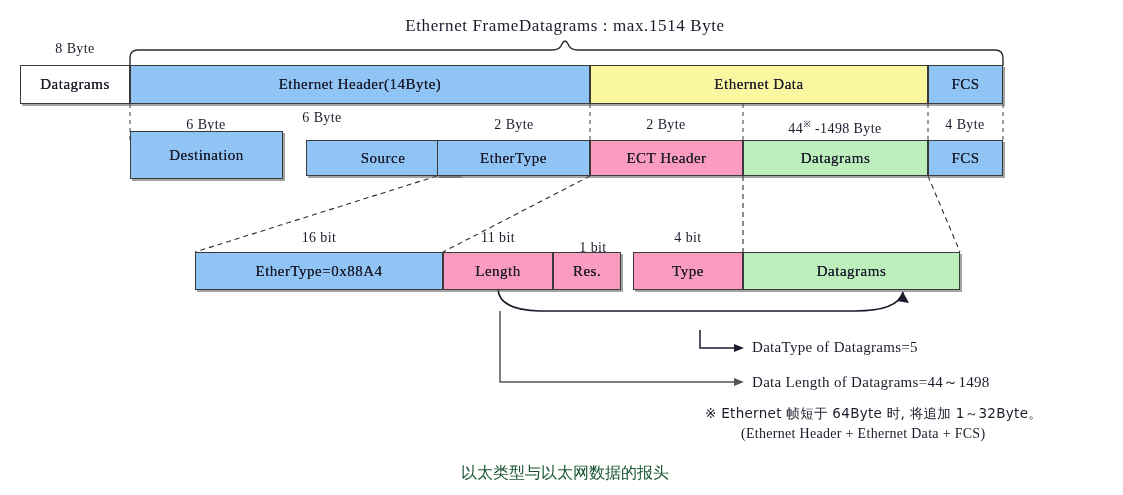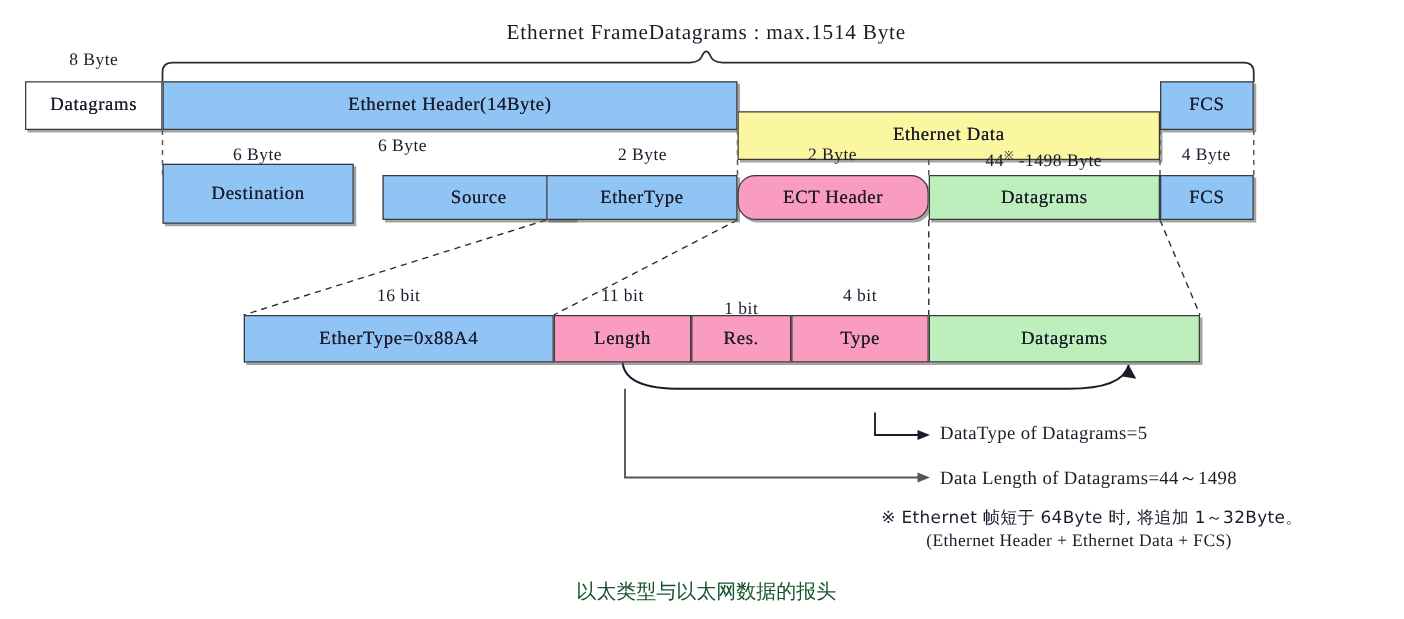--- a/index.html
+++ b/index.html
@@ -90,21 +90,21 @@
   </svg>
 
   <div class="lbl c" style="left:75px;top:41px;">8 Byte</div>
 
   <div class="box white shadowed" style="left:20px;top:65px;width:110px;height:39px;">
     <span>Datagrams</span>
   </div>
   <div class="box blue shadowed" style="left:130px;top:65px;width:460px;height:39px;">
     <span>Ethernet Header(14Byte)</span>
   </div>
-  <div class="box yellow shadowed" style="left:590px;top:65px;width:338px;height:39px;margin-top:24px;">
+  <div class="box yellow shadowed" style="left:590px;top:65px;width:338px;height:39px;">
     <span>Ethernet Data</span>
   </div>
   <div class="box blue shadowed" style="left:928px;top:65px;width:75px;height:39px;">
     <span>FCS</span>
   </div>
 
   <div class="lbl c" style="left:206px;top:117px;">6 Byte</div>
   <div class="lbl c" style="left:322px;top:110px;">6 Byte</div>
   <div class="lbl c" style="left:514px;top:117px;">2 Byte</div>
   <div class="lbl c" style="left:666px;top:117px;">2 Byte</div>
@@ -113,42 +113,42 @@
 
   <div class="box blue shadowed" style="left:130px;top:131px;width:153px;height:48px;">
     <span>Destination</span>
   </div>
   <div class="box blue shadowed" style="left:283px;top:140px;width:154px;height:36px;margin-left:23px;">
     <span>Source</span>
   </div>
   <div class="box blue shadowed" style="left:437px;top:140px;width:153px;height:36px;">
     <span>EtherType</span>
   </div>
-  <div class="box pink shadowed" style="left:590px;top:140px;width:153px;height:36px;border-radius:14px;">
+  <div class="box pink shadowed" style="left:590px;top:140px;width:153px;height:36px;">
     <span>ECT Header</span>
   </div>
   <div class="box green shadowed" style="left:743px;top:140px;width:185px;height:36px;">
     <span>Datagrams</span>
   </div>
   <div class="box blue shadowed" style="left:928px;top:140px;width:75px;height:36px;">
     <span>FCS</span>
   </div>
 
   <div class="lbl c" style="left:319px;top:230px;">16 bit</div>
   <div class="lbl c" style="left:498px;top:230px;">11 bit</div>
   <div class="lbl c" style="left:593px;top:240px;">1 bit</div>
   <div class="lbl c" style="left:688px;top:230px;">4 bit</div>
 
   <div class="box blue shadowed" style="left:195px;top:252px;width:248px;height:38px;">
     <span>EtherType=0x88A4</span>
   </div>
   <div class="box pink shadowed" style="left:443px;top:252px;width:110px;height:38px;">
     <span>Length</span>
   </div>
-  <div class="box pink shadowed" style="left:553px;top:252px;width:80px;height:38px;">
+  <div class="box pink shadowed" style="left:553px;top:252px;width:68px;height:38px;">
     <span>Res.</span>
   </div>
   <div class="box pink shadowed" style="left:633px;top:252px;width:110px;height:38px;">
     <span>Type</span>
   </div>
   <div class="box green shadowed" style="left:743px;top:252px;width:217px;height:38px;">
     <span>Datagrams</span>
   </div>
 
   <div class="note" style="left:752px;top:339px;font-size:15px;">DataType of Datagrams=5</div>

